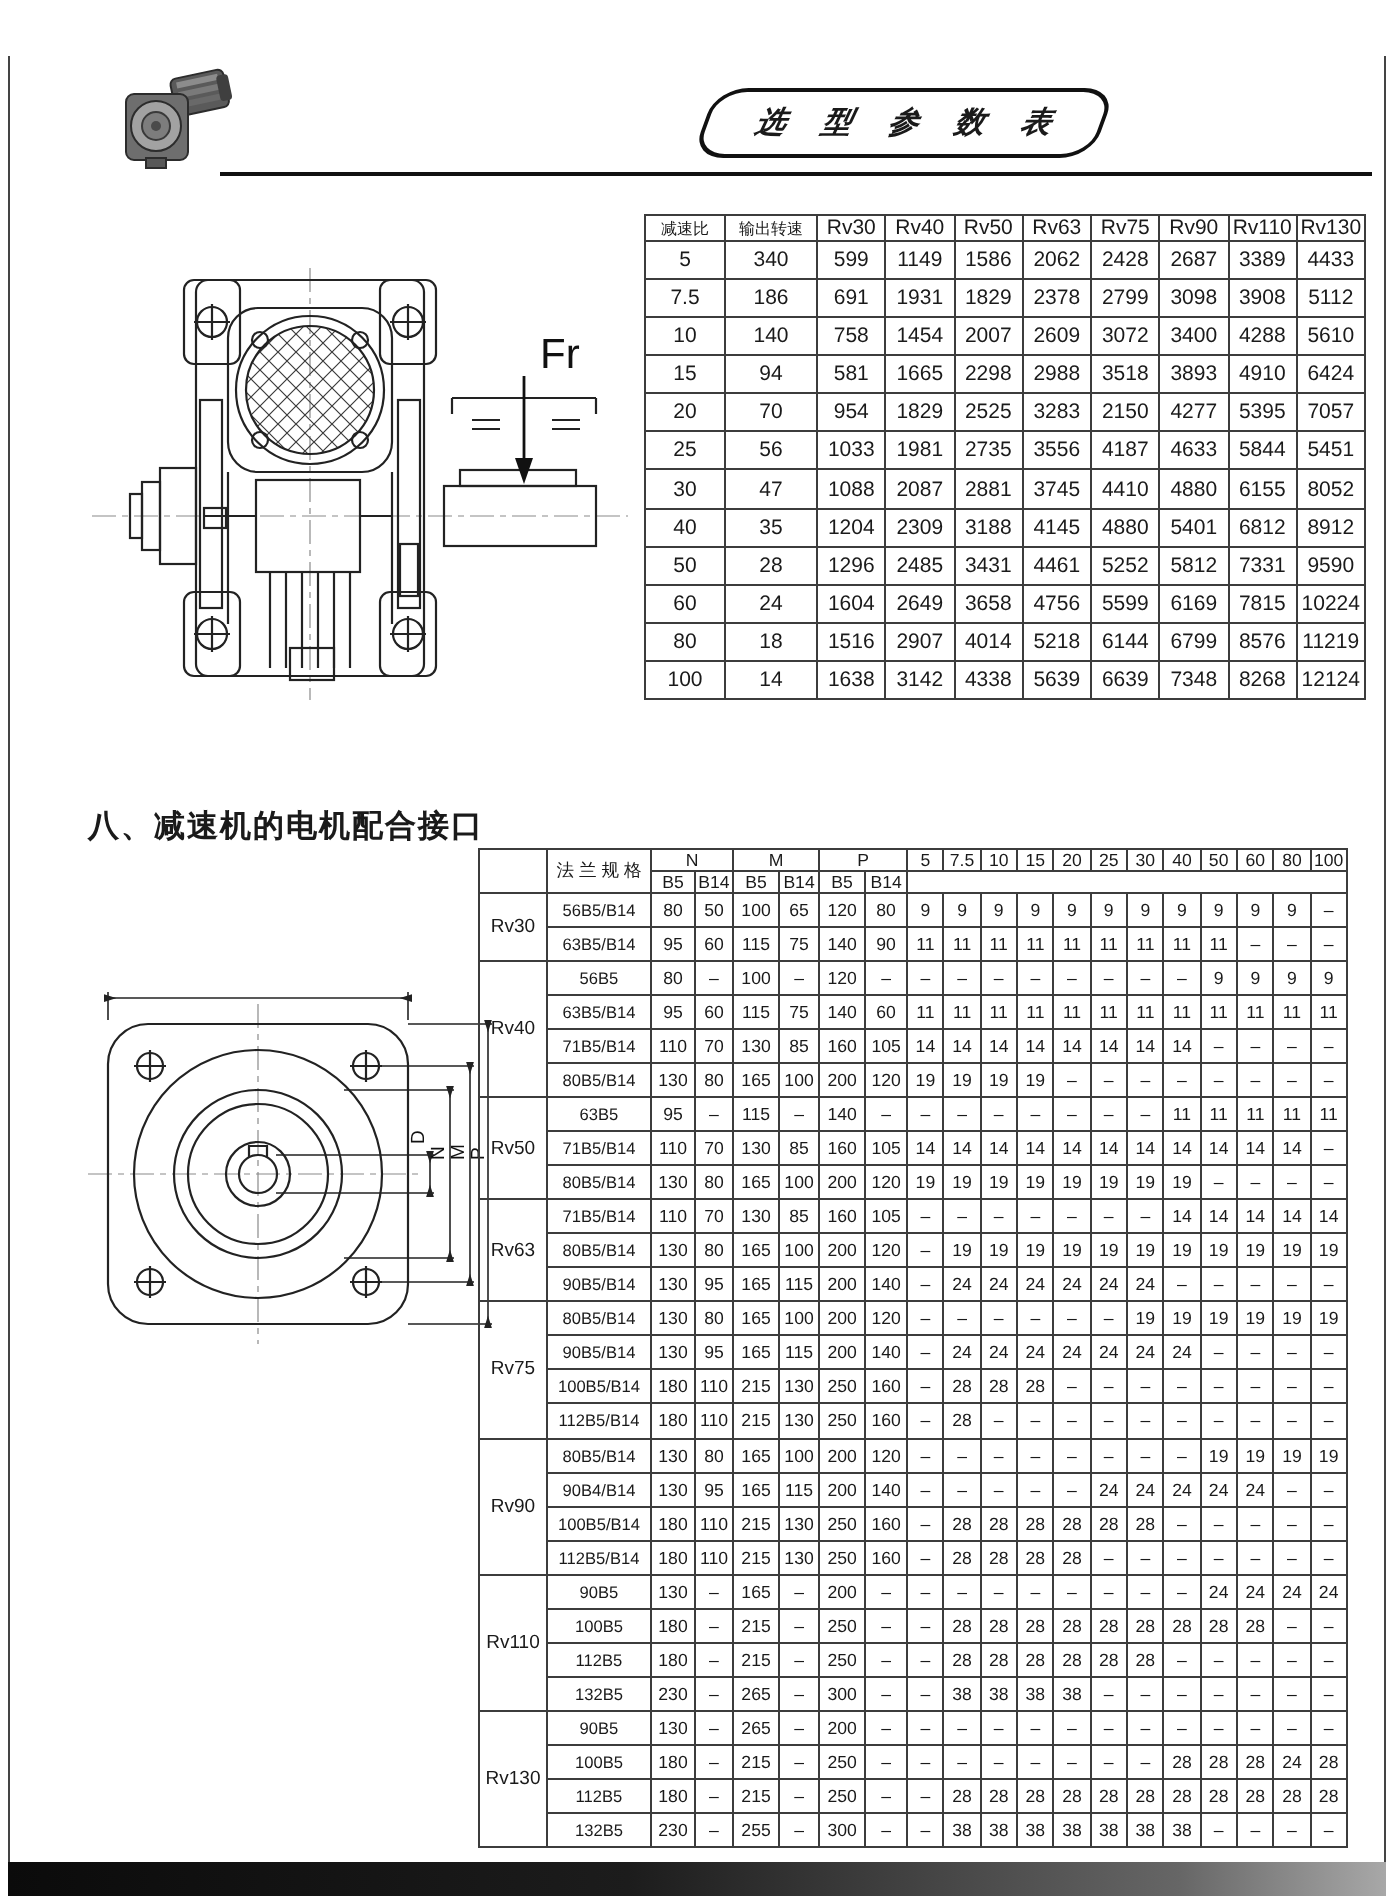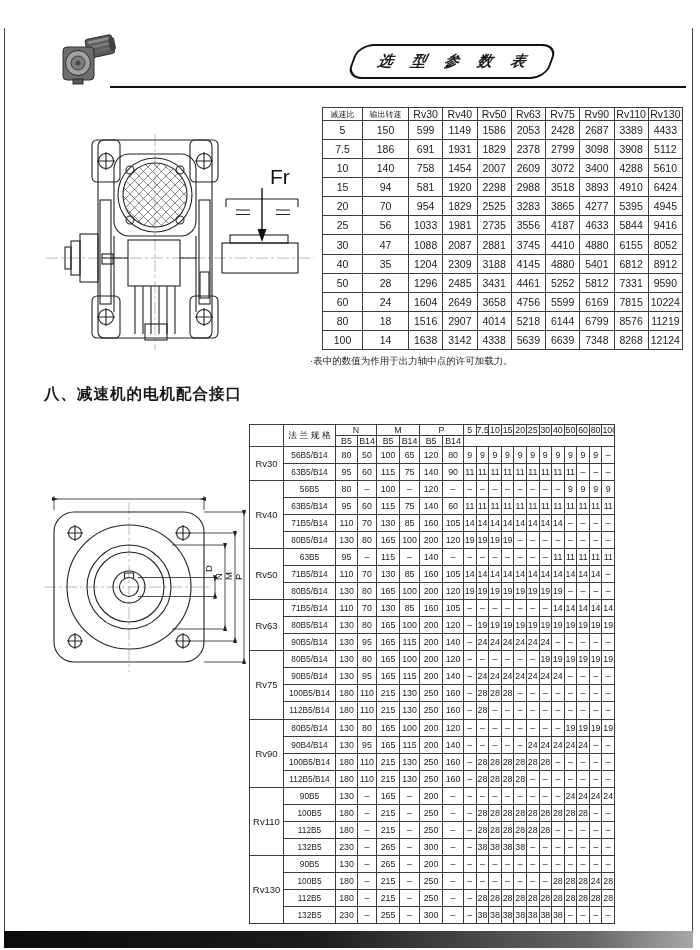--- a/index.html
+++ b/index.html
@@ -9,35 +9,35 @@
         border-left:1px solid #444;border-right:1px solid #444;pointer-events:none;}
   .logo{position:absolute;left:60px;top:32px;width:58px;height:54px;}
   .banner{position:absolute;left:352px;top:44px;width:196px;height:31px;
         border:2px solid #111;border-radius:16px/13px;transform:skewX(-20deg);
         background:#fff;display:flex;align-items:center;justify-content:center;}
   .banner-text{transform:skewX(8deg);font-weight:bold;font-size:15px;letter-spacing:7px;
         font-style:italic;white-space:nowrap;padding-left:6px;}
   .header-rule{position:absolute;left:110px;top:86px;width:576px;height:2px;background:#111;}
   .sec-title{position:absolute;font-size:15.5px;font-weight:bold;letter-spacing:1px;white-space:nowrap;}
   #sec7-title{left:44px;top:95px;}
-  #sec8-title{left:44px;top:384px;}
+  #sec8-title{left:44px;top:403px;}
   .drawing{position:absolute;}
   #drawing1{left:40px;top:122px;width:280px;height:233px;}
   #drawing2{left:42px;top:466px;width:205px;height:262px;}
   table{border-collapse:collapse;table-layout:fixed;position:absolute;}
   th,td{border:1px solid #3c3c3c;text-align:center;vertical-align:middle;
         padding:0;overflow:hidden;white-space:nowrap;font-weight:normal;}
   
   #t1{left:322px;top:107px;width:361px;height:243px;font-size:10.5px;}
   #t1 th{font-size:10.5px;}
   #t1 th.small{font-size:8px;}
   
   .notes{position:absolute;left:310px;top:352px;width:382px;font-size:9.5px;line-height:17.5px;}
   
-  #t2{left:249px;top:424px;width:366px;height:500px;font-size:8.8px;border-radius:26px;}
+  #t2{left:239px;top:424px;width:435px;height:500px;font-size:8.8px;border-radius:26px;}
   #t2 th{font-size:8.8px;}
   #t2 td.model{font-size:9.5px;}
   #t2 td.flange{font-size:8.3px;}
   #t2 th.spacer{border-left:1px solid #3c3c3c;}
   .footer-bar{position:absolute;left:4px;right:7px;bottom:2px;height:17px;
         background:linear-gradient(90deg,#0b0b0b 0%,#1c1c1c 45%,#666 85%,#a8a8a8 100%);}
   svg text{font-family:"Liberation Sans","DejaVu Sans",sans-serif;}
 </style>
 </head>
 <body>
@@ -146,25 +146,25 @@
         <th>Rv63</th>
         <th>Rv75</th>
         <th>Rv90</th>
         <th>Rv110</th>
         <th>Rv130</th>
       </tr>
     </thead>
     <tbody>
         <tr>
           <td>5</td>
-          <td>150</td>
+          <td>340</td>
           <td>599</td>
           <td>1149</td>
           <td>1586</td>
-          <td>2053</td>
+          <td>2062</td>
           <td>2428</td>
           <td>2687</td>
           <td>3389</td>
           <td>4433</td>
         </tr>
         <tr>
           <td>7.5</td>
           <td>186</td>
           <td>691</td>
           <td>1931</td>
@@ -184,51 +184,51 @@
           <td>2609</td>
           <td>3072</td>
           <td>3400</td>
           <td>4288</td>
           <td>5610</td>
         </tr>
         <tr>
           <td>15</td>
           <td>94</td>
           <td>581</td>
-          <td>1920</td>
+          <td>1665</td>
           <td>2298</td>
           <td>2988</td>
           <td>3518</td>
           <td>3893</td>
           <td>4910</td>
           <td>6424</td>
         </tr>
         <tr>
           <td>20</td>
           <td>70</td>
           <td>954</td>
           <td>1829</td>
           <td>2525</td>
           <td>3283</td>
-          <td>3865</td>
+          <td>2150</td>
           <td>4277</td>
           <td>5395</td>
-          <td>4945</td>
+          <td>7057</td>
         </tr>
         <tr>
           <td>25</td>
           <td>56</td>
           <td>1033</td>
           <td>1981</td>
           <td>2735</td>
           <td>3556</td>
           <td>4187</td>
           <td>4633</td>
           <td>5844</td>
-          <td>9416</td>
+          <td>5451</td>
         </tr>
         <tr>
           <td>30</td>
           <td>47</td>
           <td>1088</td>
           <td>2087</td>
           <td>2881</td>
           <td>3745</td>
           <td>4410</td>
           <td>4880</td>
@@ -292,21 +292,20 @@
           <td>5639</td>
           <td>6639</td>
           <td>7348</td>
           <td>8268</td>
           <td>12124</td>
         </tr>
       </tbody>
   </table>
 
   <div class="notes">
-    <div>·表中的数值为作用于出力轴中点的许可加载力。</div>
   </div>
 
   <div class="sec-title" id="sec8-title">八、减速机的电机配合接口</div>
 
   <svg class="drawing" id="drawing2" viewBox="0 0 205 262">
     <defs>
       <marker id="ar1" markerWidth="8" markerHeight="8" refX="4" refY="4" orient="auto">
         <path d="M0,4 L8,1.5 L8,6.5 z" fill="#222"></path>
       </marker>
       <marker id="ar2" markerWidth="8" markerHeight="8" refX="4" refY="4" orient="auto-start-reverse">

